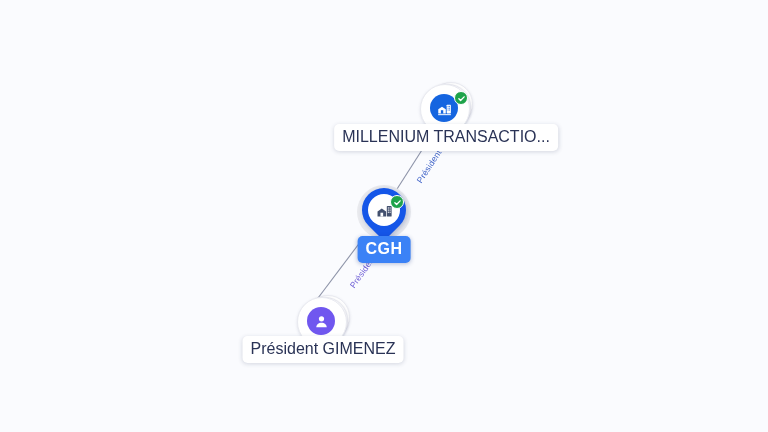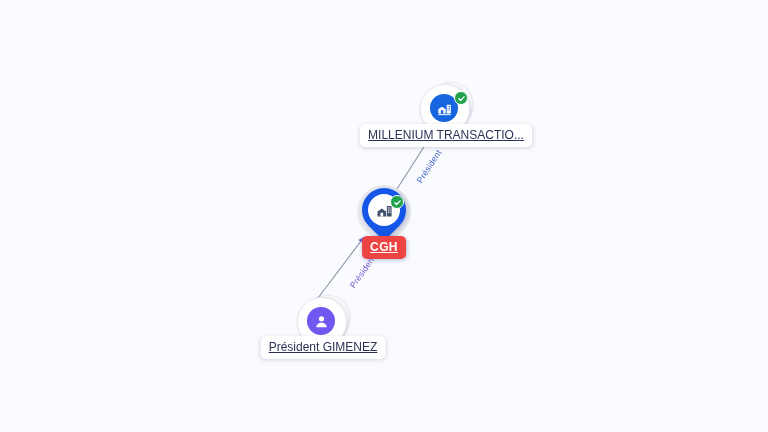--- a/index.html
+++ b/index.html
@@ -126,32 +126,31 @@
     display: flex;
     align-items: center;
     justify-content: center;
     box-sizing: border-box;
   }
 
   
   .node-label {
     position: absolute;
     white-space: nowrap;
-    font-size: 12px;
+    font-size: 16px;
     line-height: 1;
     padding: 5px 8px 6px 8px;
     border-radius: 5px;
     background: #ffffff;
     color: #2a3356;
     box-shadow: 0 1px 4px rgba(40,50,90,0.18);
     transform: translateX(-50%);
-    text-decoration: underline;
   }
   .node-label.accent {
-    background: #ef4444;
+    background: #3b82f6;
     color: #ffffff;
     font-weight: bold;
     letter-spacing: 0.4px;
     box-shadow: 0 1px 4px rgba(20,50,130,0.30);
   }
 
   
   .edge-label {
     position: absolute;
     font-size: 8.5px;

